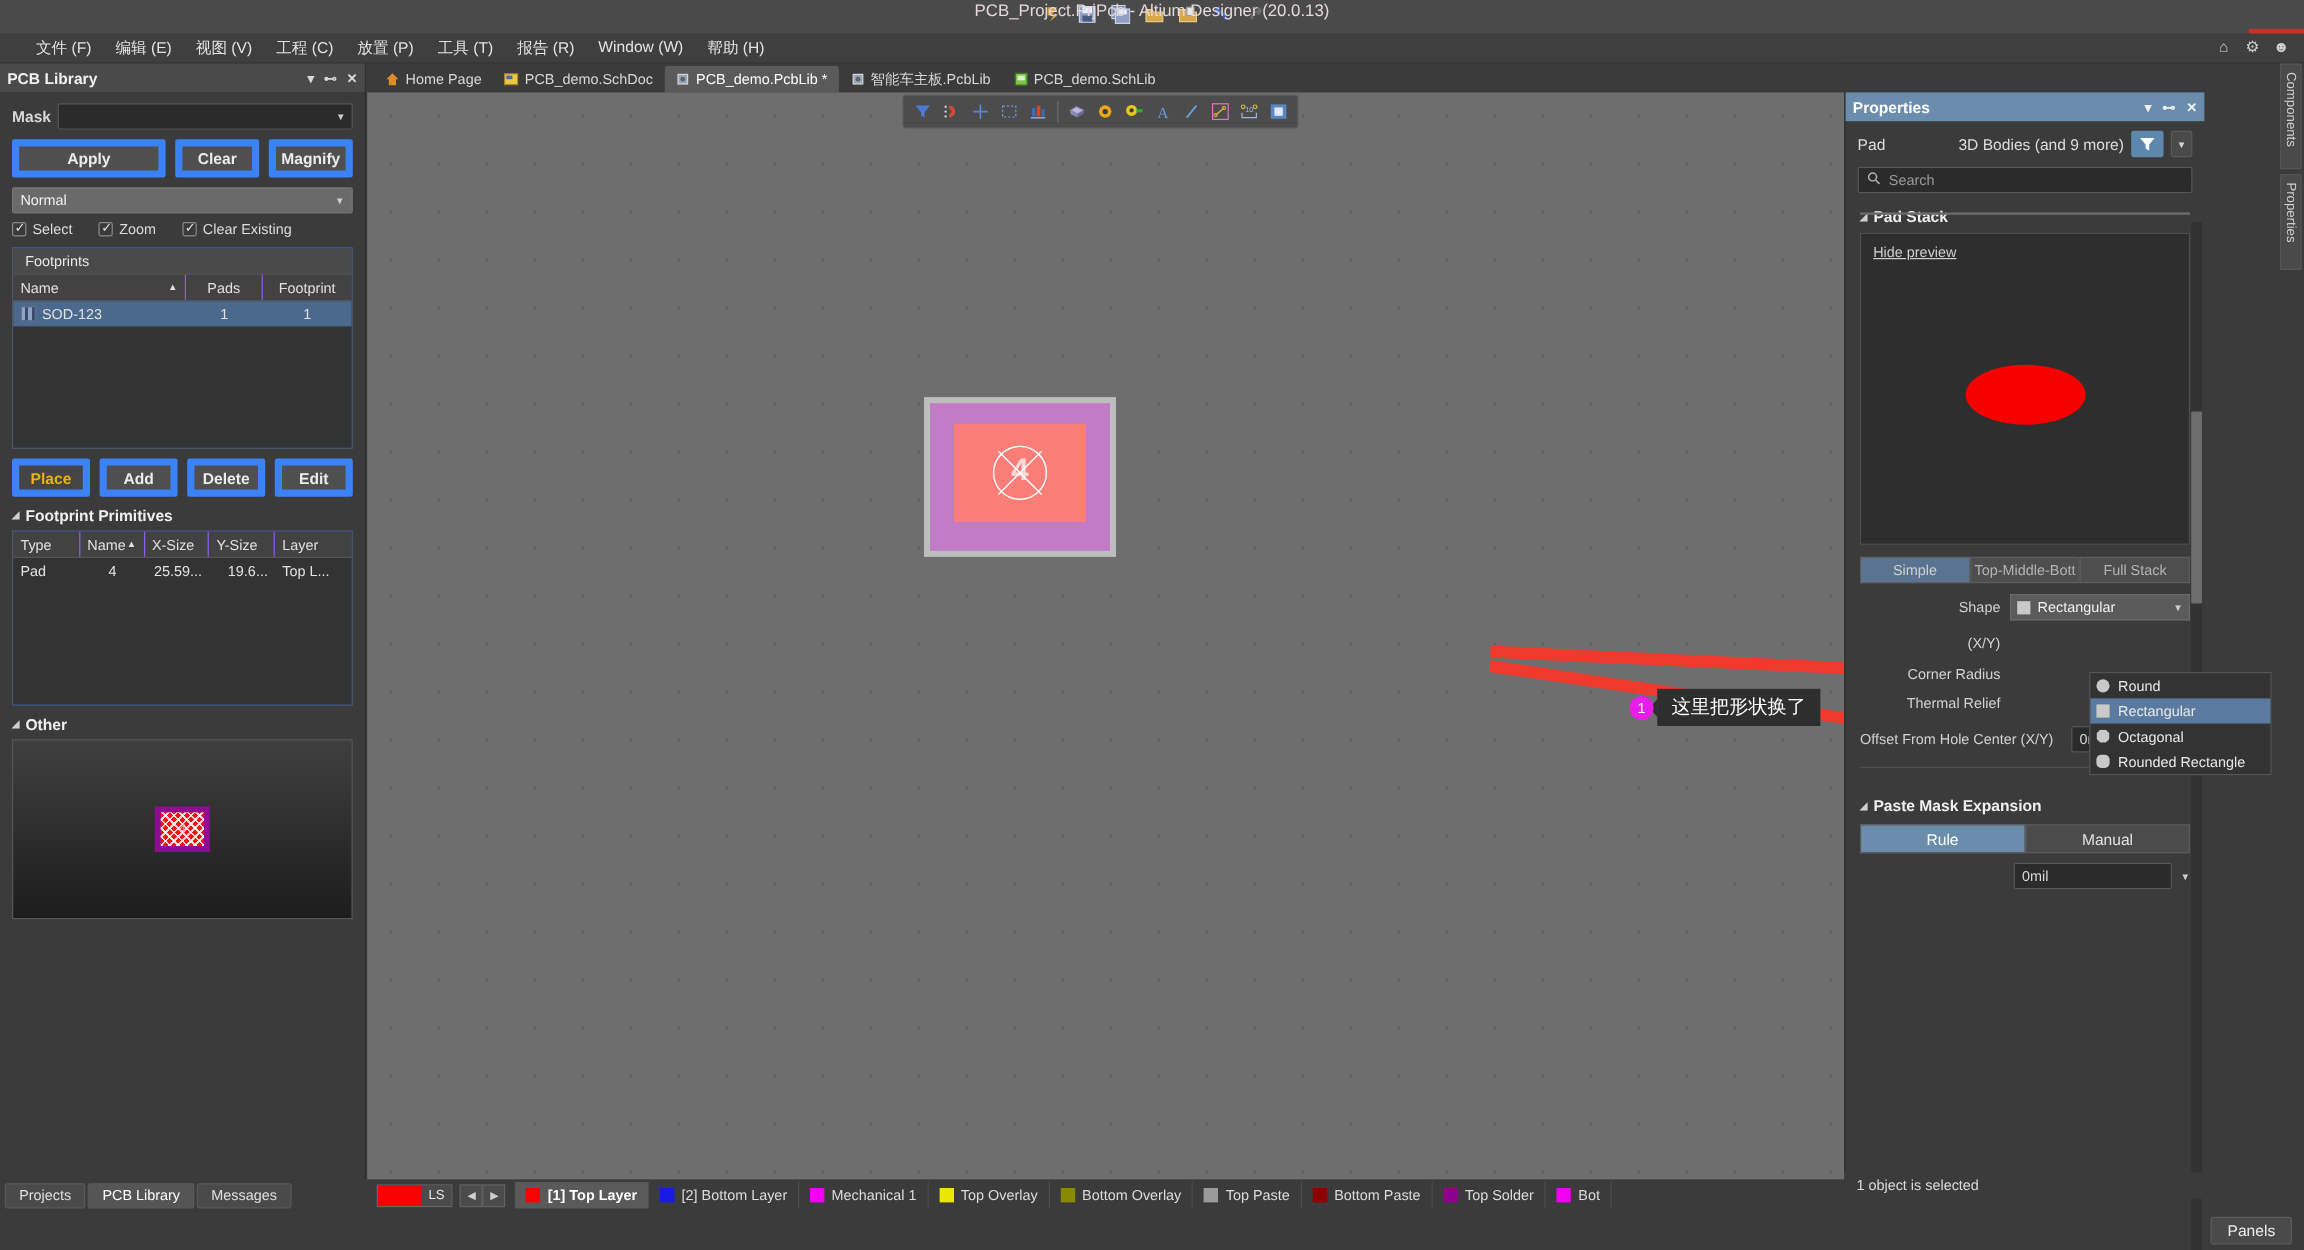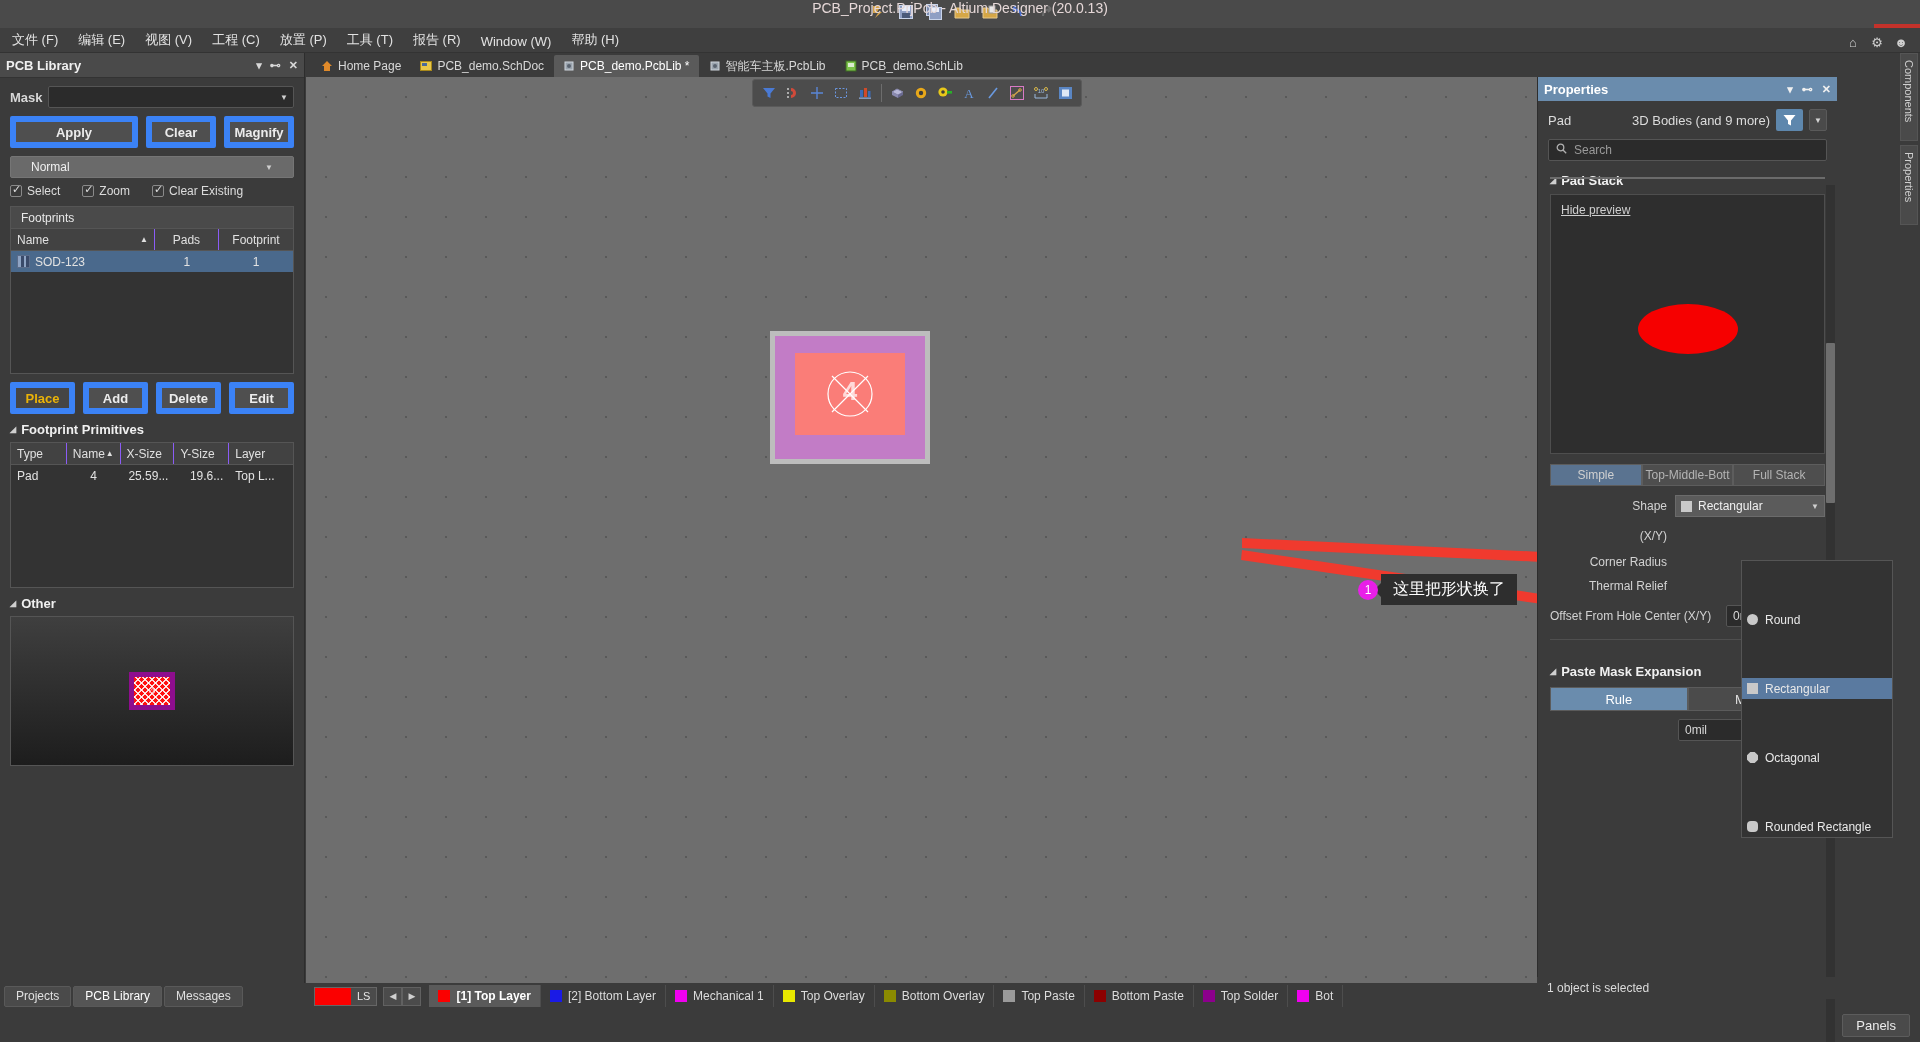--- a/index.html
+++ b/index.html
@@ -34,21 +34,21 @@
     font-size:11px; color:#c8c8c8; margin-right:14px;
   }
   .tb-search .mag { margin-right:5px; font-size:10px;}
   .winbtn { width:42px; height:28px; display:flex; align-items:center; justify-content:center;
             font-size:14px; color:#dcdcdc; }
   .winbtn.close { background:#c4322b; color:#fff; width:46px; }
 
   
   .menubar {
     position:absolute; left:0; top:28px; width:1920px; height:25px;
-    background:#3f3f3f; display:flex; align-items:flex-end; padding-left:2px;
+    background:#3f3f3f; display:flex; align-items:flex-start; padding-left:20px;
     border-bottom:1px solid #333;
   }
   .menu-item { padding:3px 10px; font-size:13px; color:#e2e2e2; white-space:nowrap; }
   .menubar .right-ico { margin-left:auto; display:flex; align-items:center; gap:2px; padding-right:8px; }
   .menubar .right-ico span { width:22px; height:20px; display:flex; align-items:center; justify-content:center; font-size:13px; color:#cfcfcf;}
 
   
   .leftpanel {
     position:absolute; left:0; top:53px; width:305px; height:930px;
     background:#3b3b3b; border-right:1px solid #2d2d2d;
@@ -74,21 +74,21 @@
   .btn {
     background:#4f4f4f; border:6px solid #3b82f6; border-radius:2px;
     height:32px; display:flex; align-items:center; justify-content:center;
     font-size:13px; color:#ececec; flex:1;font-weight:bold;
   }
   .btn.disabled { color:#eab308; background:#454545; }
 
   .combo-wide {
     background:#6a6a6a; border:1px solid #757575; height:22px; border-radius:2px;
     display:flex; align-items:center; justify-content:space-between;
-    padding:0 20px; font-size:12px; color:#f0f0f0; margin-bottom:6px;
+    padding:0 6px; font-size:12px; color:#f0f0f0; margin-bottom:6px;
   }
   .checks { display:flex; align-items:center; gap:22px; margin-bottom:8px; }
   .chk { display:flex; align-items:center; gap:5px; font-size:12px; color:#dcdcdc; }
   .chkbox {
     width:12px; height:12px; background:#3a3a3a; border:1px solid #8a8a8a;
     border-radius:2px; position:relative;
   }
   .chkbox::after {
     content:"✓"; position:absolute; left:1px; top:-3px; font-size:11px; color:#e0e0e0;
   }
@@ -243,21 +243,21 @@
   .shape-sq { width:11px; height:11px; background:#c9c9c9; flex:none; }
   .shape-ci { width:11px; height:11px; background:#c9c9c9; border-radius:50%; flex:none; }
   .shape-oct { width:11px; height:11px; background:#c9c9c9; flex:none;
                clip-path: polygon(30% 0,70% 0,100% 30%,100% 70%,70% 100%,30% 100%,0 70%,0 30%); }
   .shape-rr { width:11px; height:11px; background:#c9c9c9; border-radius:4px; flex:none; }
   .dropdown {
     position:absolute; left:1741px; top:560px; width:152px; background:#333333;
     border:1px solid #555; z-index:30;
   }
   .dd-item { height:21px; display:flex; align-items:center; gap:7px; padding:0 5px;
-             font-size:12px; color:#e8e8e8;margin-top:48px; }
+             font-size:12px; color:#e8e8e8; }
   .dd-item.on { background:#5a7aa0; }
   .mini-fld {
     height:22px; background:#2b2b2b; border:1px solid #555; border-radius:2px;
     display:flex; align-items:center; padding:0 6px; font-size:12px; color:#d8d8d8;
   }
   .divider { height:1px; background:#4f4f4f; margin:12px 12px 0 12px; }
   .seg2 { display:flex; margin:8px 12px 0 12px; height:24px; }
   .seg2 > div { flex:1; display:flex; align-items:center; justify-content:center;
                 font-size:13px; background:#4b4b4b; border:1px solid #5b5b5b; color:#e0e0e0;}
   .seg2 > div.on { background:#6a8cad; color:#ffffff; }

